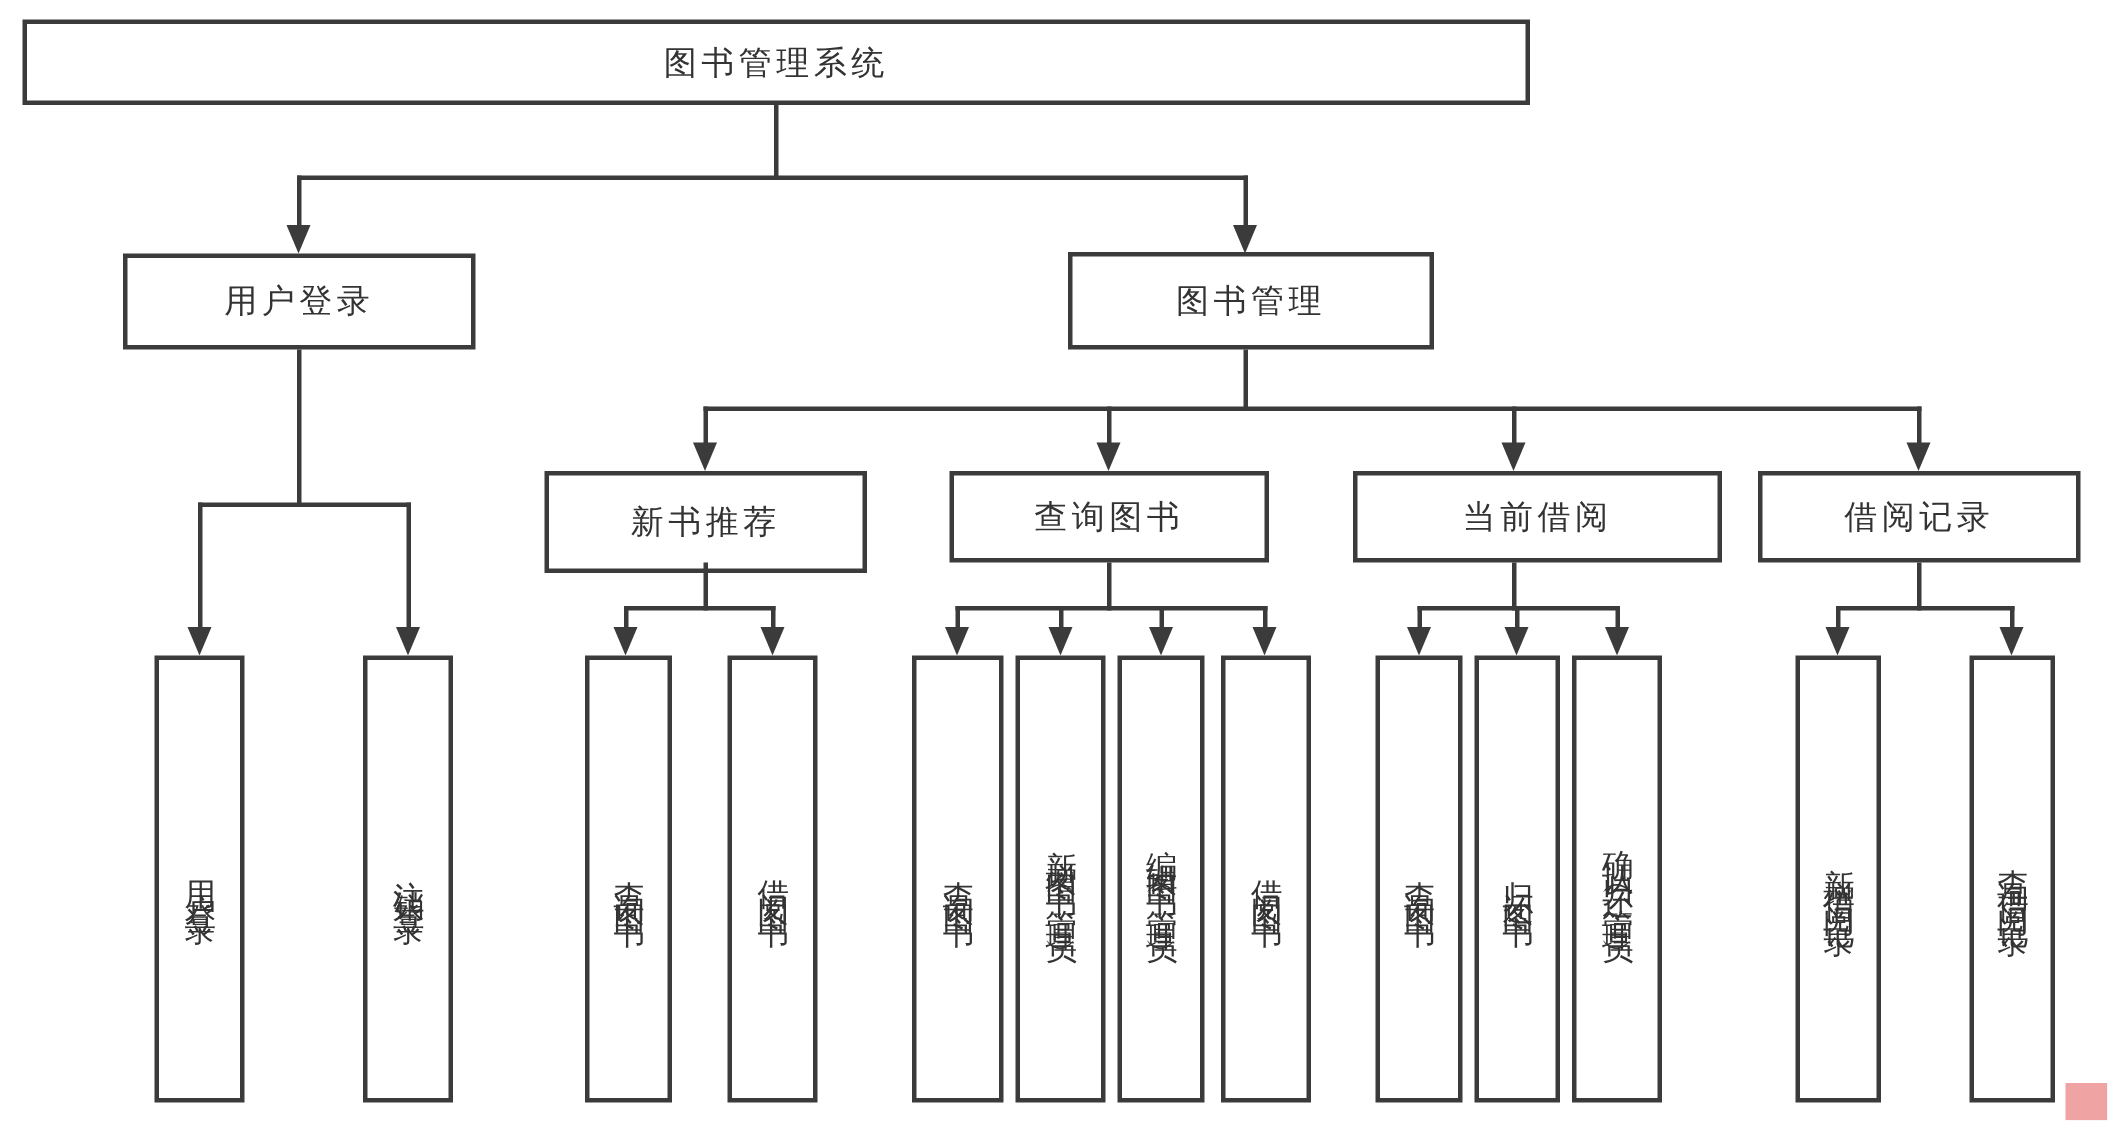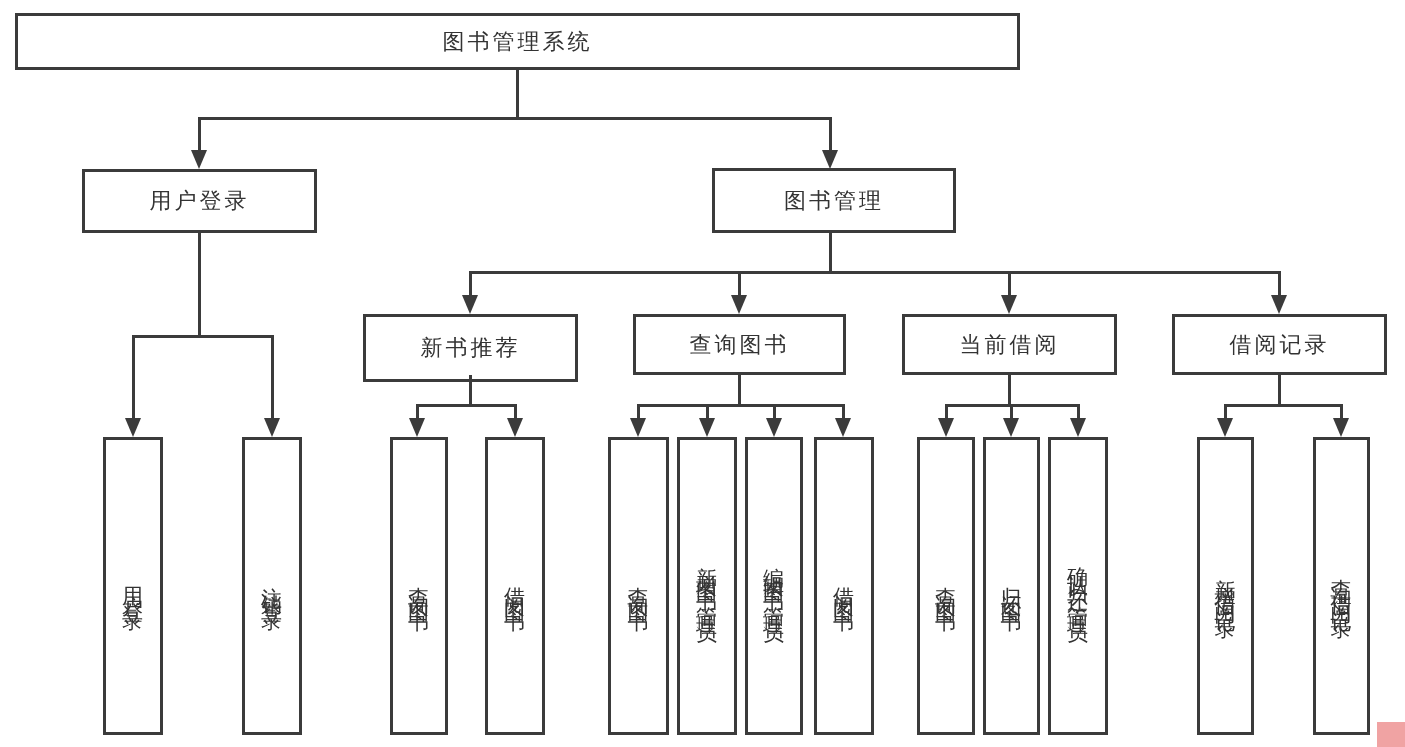--- a/index.html
+++ b/index.html
@@ -72,21 +72,21 @@
   <div class="arr" style="left:462px;top:295px"></div>
   <div class="vline" style="left:738px;top:271px;height:27px"></div>
   <div class="arr" style="left:731px;top:295px"></div>
   <div class="vline" style="left:1008px;top:271px;height:27px"></div>
   <div class="arr" style="left:1001px;top:295px"></div>
   <div class="vline" style="left:1278px;top:271px;height:27px"></div>
   <div class="arr" style="left:1271px;top:295px"></div>
 
   <div class="box" style="left:363px;top:314px;width:215px;height:68px">新书推荐</div>
   <div class="box" style="left:633px;top:314px;width:213px;height:61px">查询图书</div>
-  <div class="box" style="left:902px;top:314px;width:215px;height:61px">当前借阅</div>
+  <div class="box" style="left:902px;top:314px;width:246px;height:61px">当前借阅</div>
   <div class="box" style="left:1172px;top:314px;width:215px;height:61px">借阅记录</div>
 
   <div class="vline" style="left:469px;top:375px;height:32px"></div>
   <div class="hline" style="left:416px;top:404px;width:101px"></div>
   <div class="vline" style="left:416px;top:404px;height:17px"></div>
   <div class="arr" style="left:409px;top:418px"></div>
   <div class="vline" style="left:514px;top:404px;height:17px"></div>
   <div class="arr" style="left:507px;top:418px"></div>
 
   <div class="vline" style="left:738px;top:375px;height:32px"></div>

